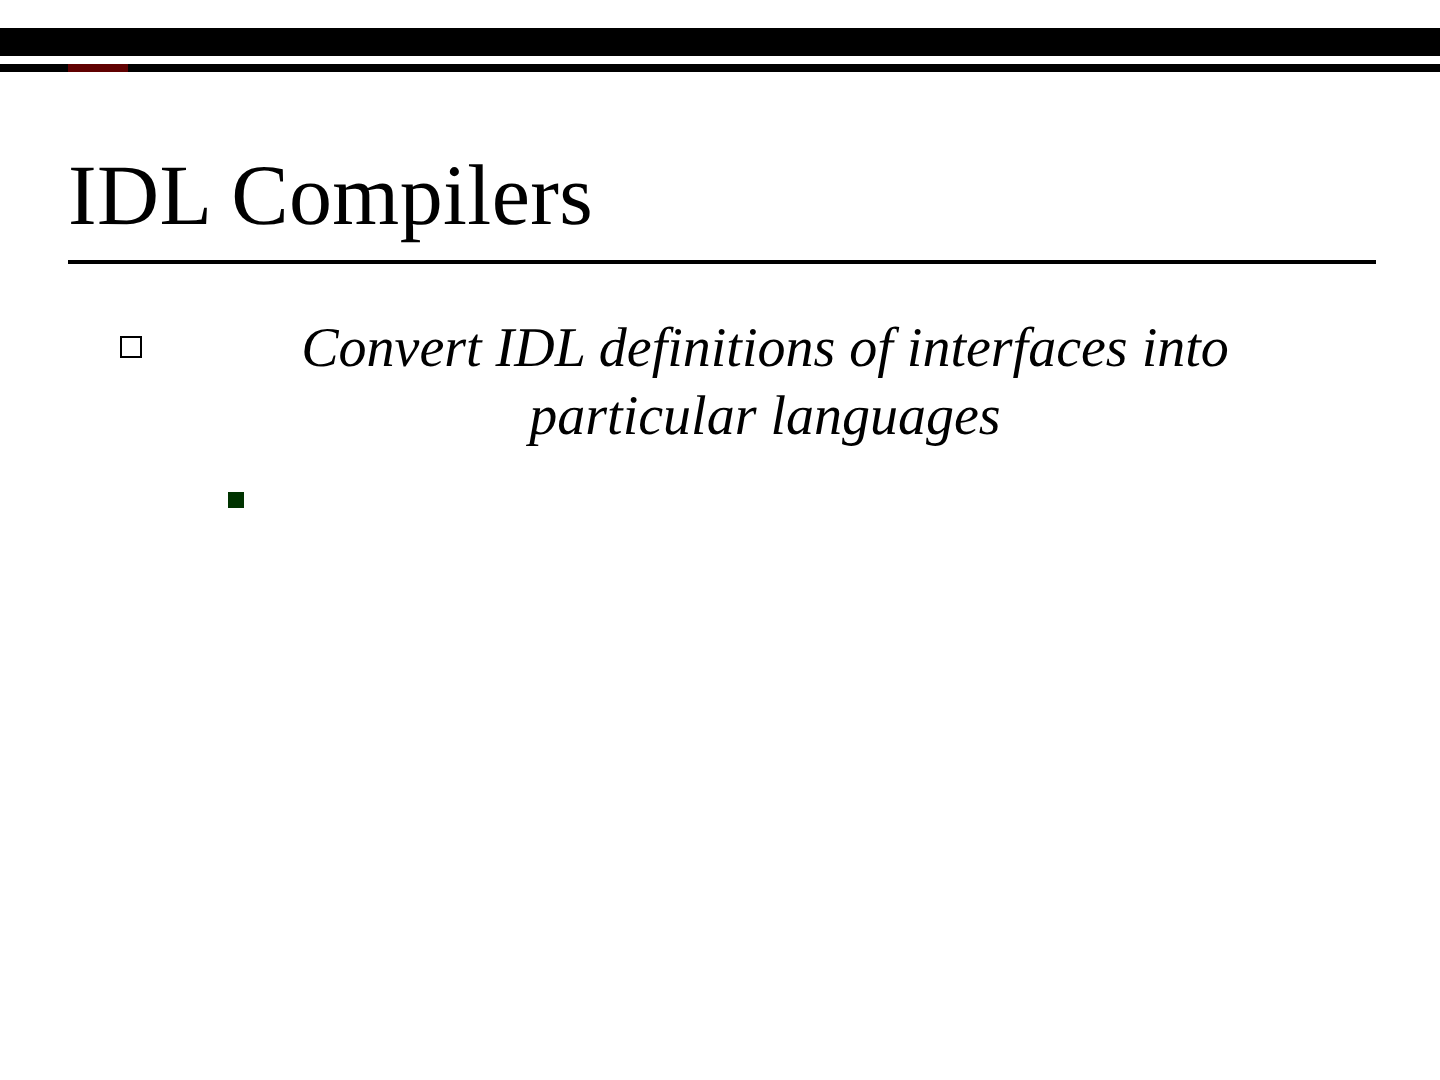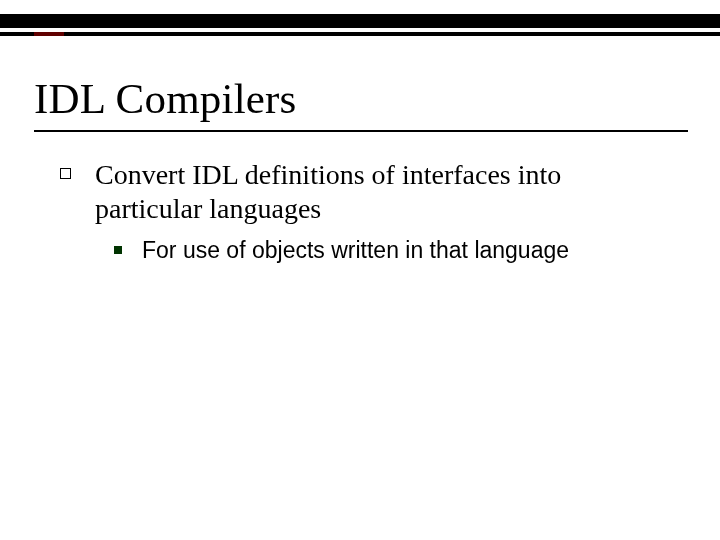--- a/index.html
+++ b/index.html
@@ -1,15 +1,15 @@
 <!DOCTYPE html>
 <html><head>
 <meta charset="utf-8">
 <style>
-  * { box-sizing: border-box; margin: 0; padding: 0; }
+  * { box-sizing: border-box; margin: 0; padding: 0; text-align: center; }
   html, body { width: 720px; height: 540px; }
   body {
     background: #ffffff;
     font-family: "Times New Roman", Times, serif;
     color: #000000;
     position: relative;
     overflow: hidden;
   }
   .top-bar {
     position: absolute;
@@ -32,20 +32,21 @@
     left: 34px; right: 32px;
     top: 130px;
     height: 2px;
     background: #000000;
   }
   .content {
     position: absolute;
     top: 158px;
     left: 60px;
     right: 50px;
+    font-style: italic;
   }
   .bullet-row {
     display: flex;
     align-items: flex-start;
     margin-bottom: 6px;
   }
   .sq {
     flex: 0 0 auto;
     width: 11px;
     height: 11px;
@@ -91,17 +92,16 @@
 <div class="content">
 
   <div class="bullet-row">
     <span class="sq"></span>
     <span class="txt-l1">Convert IDL definitions of interfaces into particular languages</span>
   </div>
 
 
   <div class="sub">
     <span class="sq-filled"></span>
-    <span class="txt-l2">For use of objects written in that language</span>
   </div>
 
 
 </div>
 
 </body></html>

